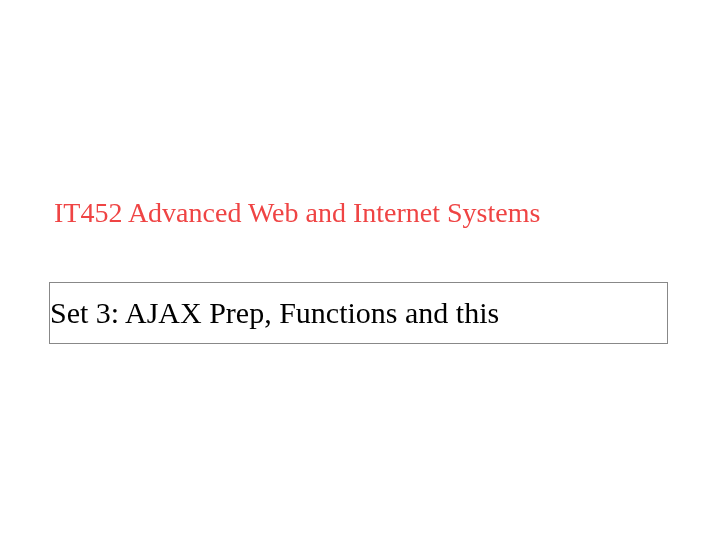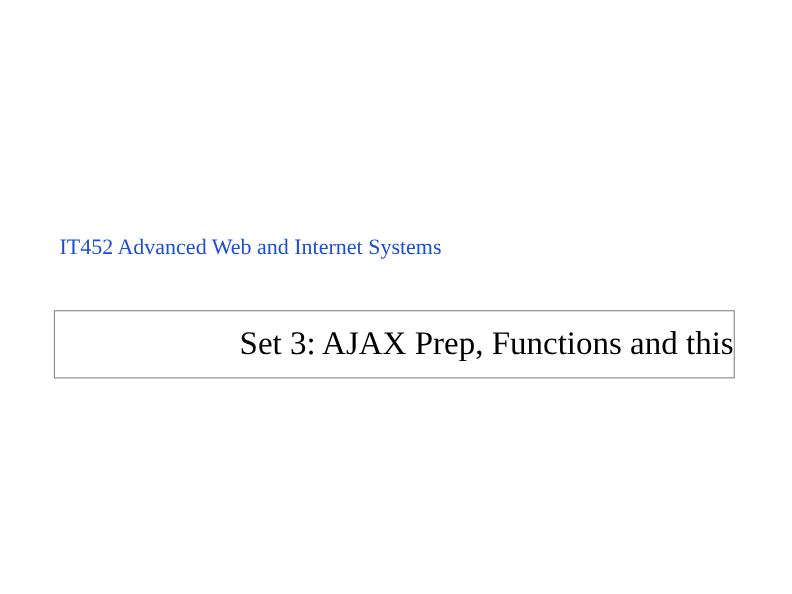--- a/index.html
+++ b/index.html
@@ -10,36 +10,36 @@
     body {
       width: 720px;
       height: 540px;
       background: #ffffff;
       font-family: "Times New Roman", Times, serif;
       position: relative;
       overflow: hidden;
     }
     .course-title {
       position: absolute;
-      top: 214px;
+      top: 197px;
       left: 54px;
-      font-size: 20px;
-      color: #1d4ed8;
+      font-size: 28px;
+      color: #ef4444;
       font-weight: normal;
     }
     .slide-title-box {
       position: absolute;
       top: 282px;
       left: 49px;
       width: 619px;
       height: 62px;
       border: 1px solid #888888;
       display: flex;
       align-items: center;
-      justify-content: flex-end;
+      justify-content: flex-start;
     }
     .slide-title-text {
       font-size: 30px;
       color: #000000;
       font-weight: normal;
     }
   </style>
 </head>
 <body>
 

